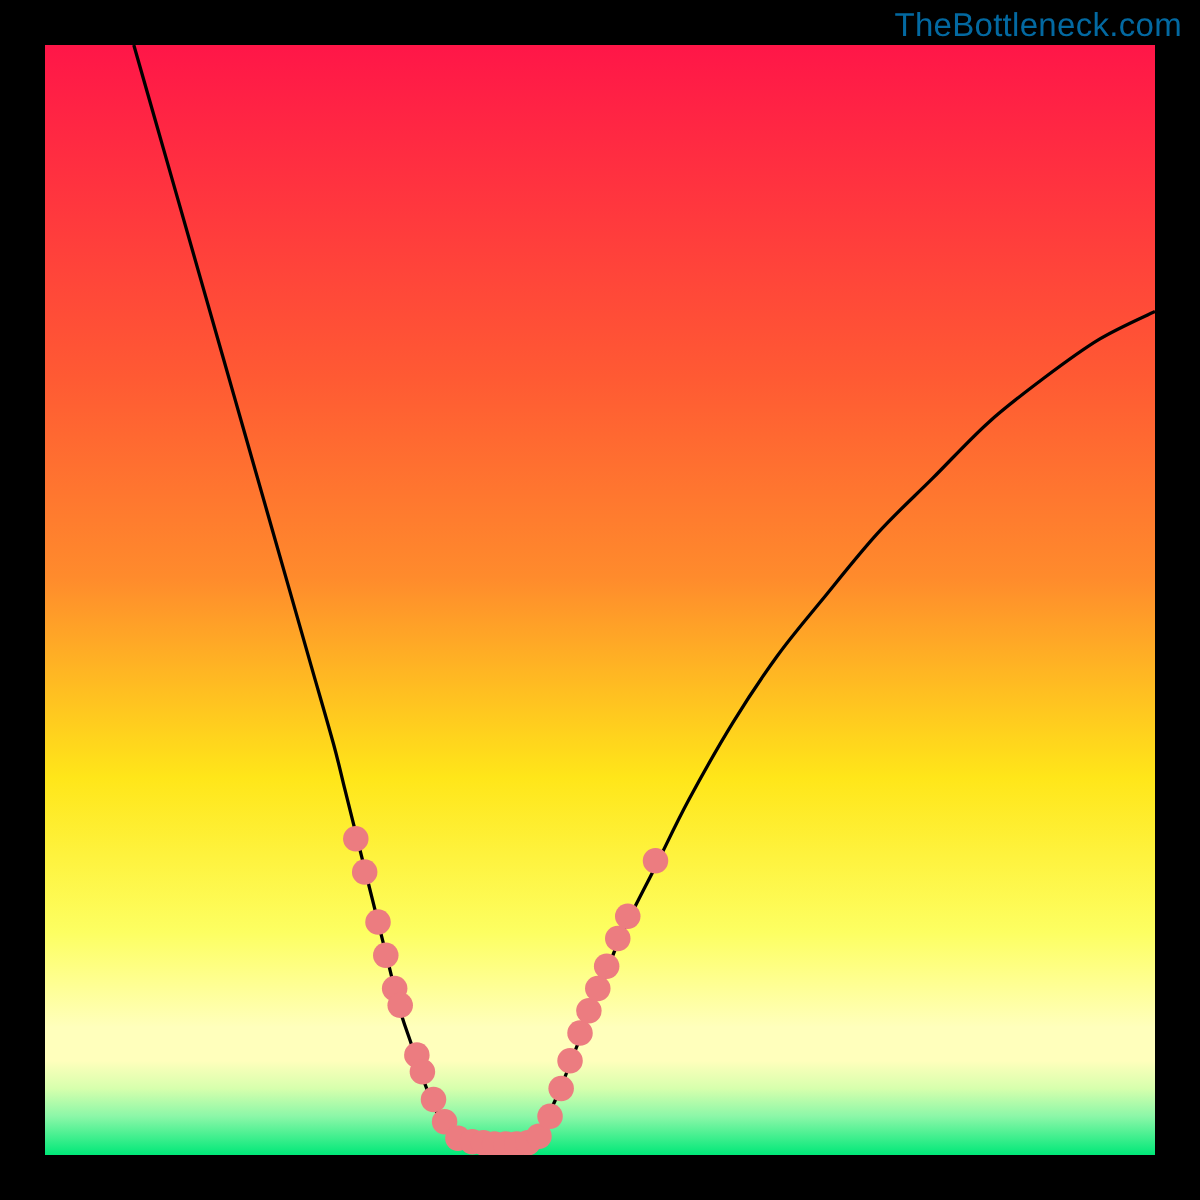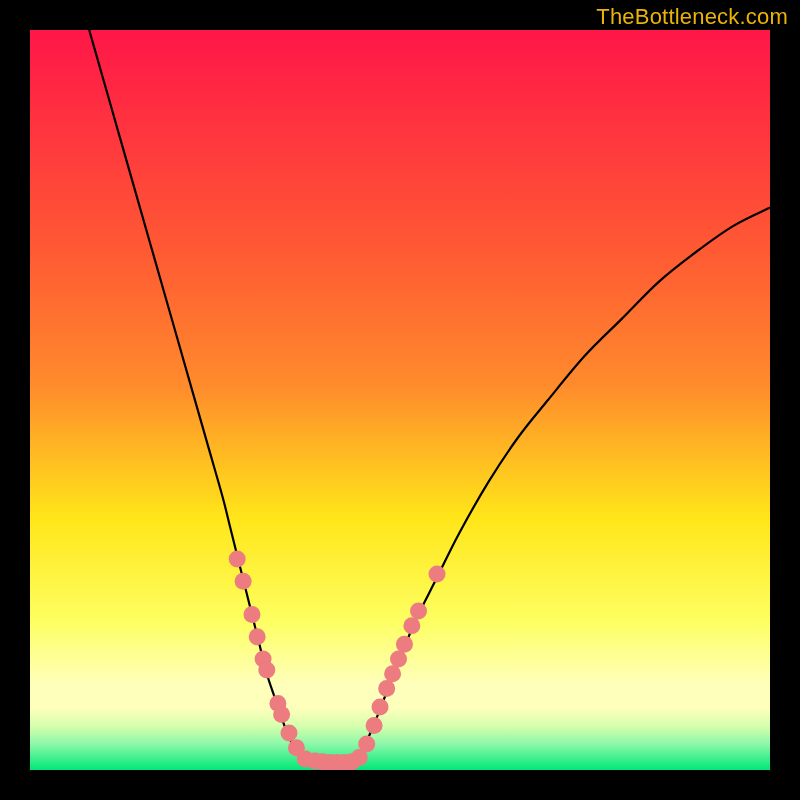--- a/index.html
+++ b/index.html
@@ -24,21 +24,21 @@
     top: 30px;
     left: 30px;
     width: 740px;
     height: 740px;
     overflow: hidden;
   }
   .watermark {
     position: absolute;
     top: 4px;
     right: 12px;
-    color: #eab308;
+    color: #0369a1;
     font-size: 22px;
     letter-spacing: 0.2px;
   }
   svg {
     display: block;
   }
 </style>
 </head>
 <body>
 

